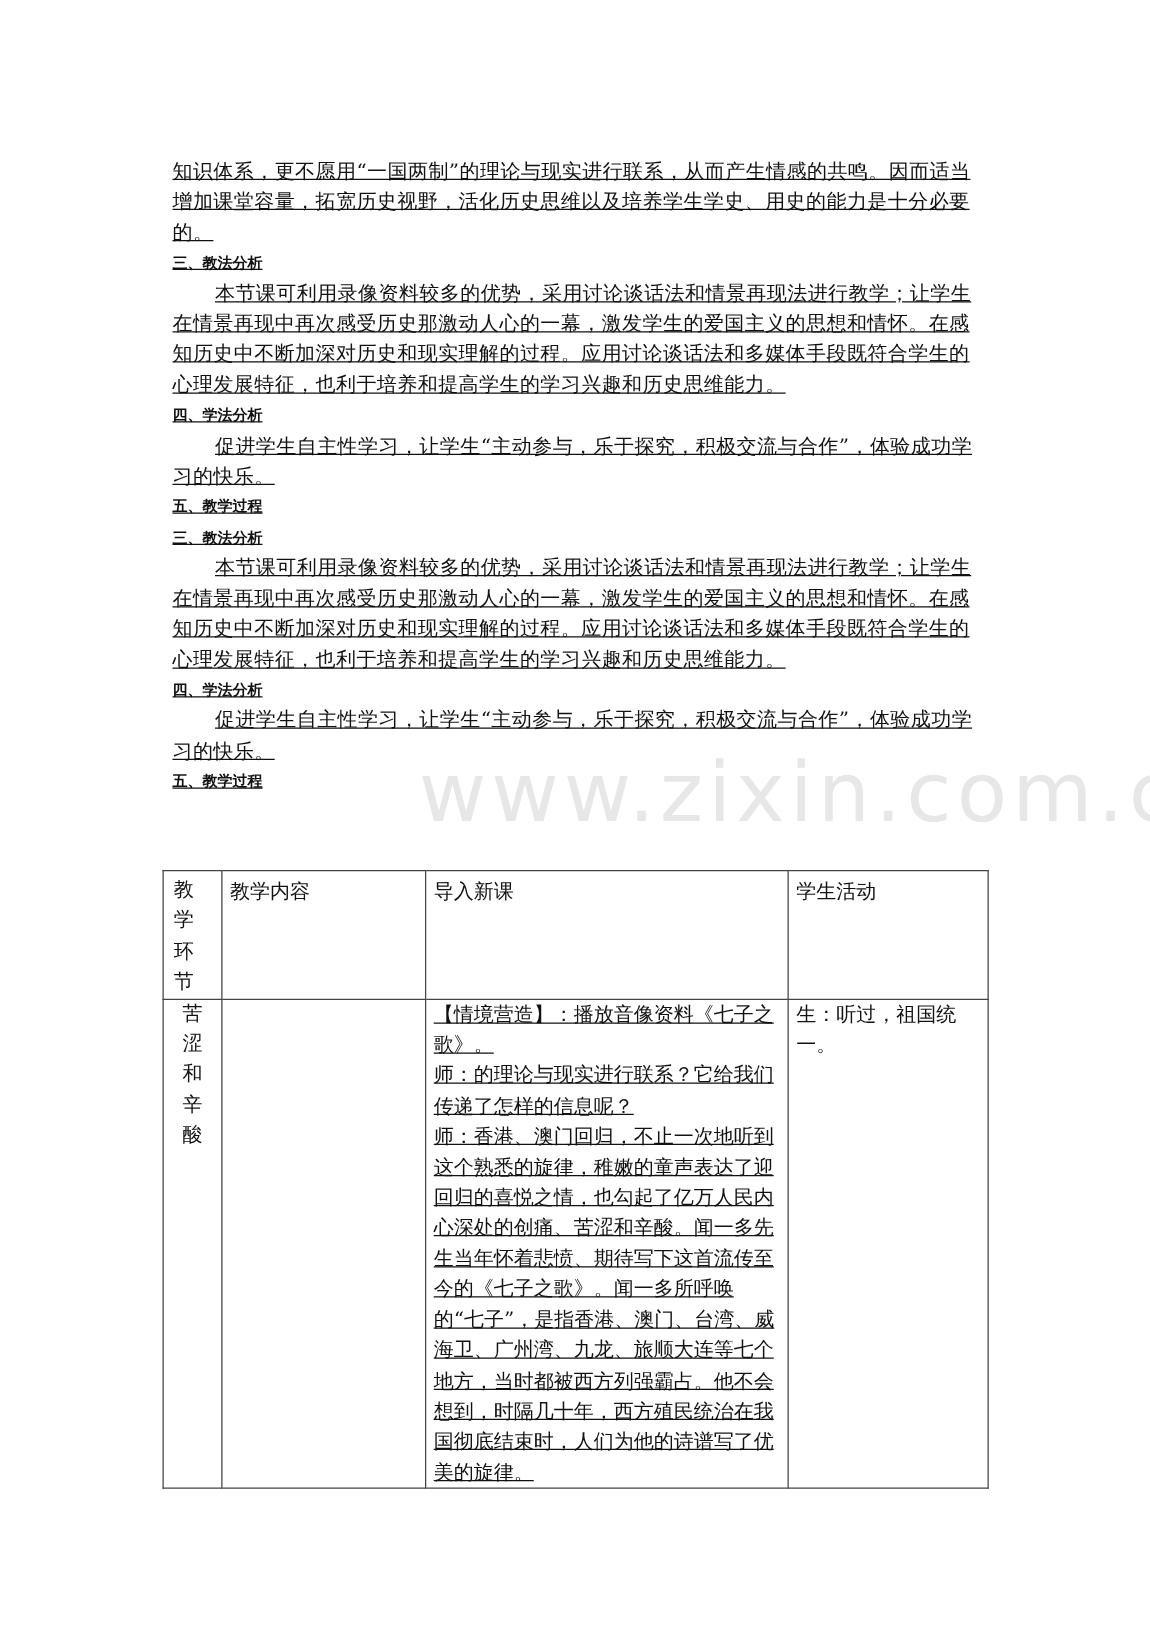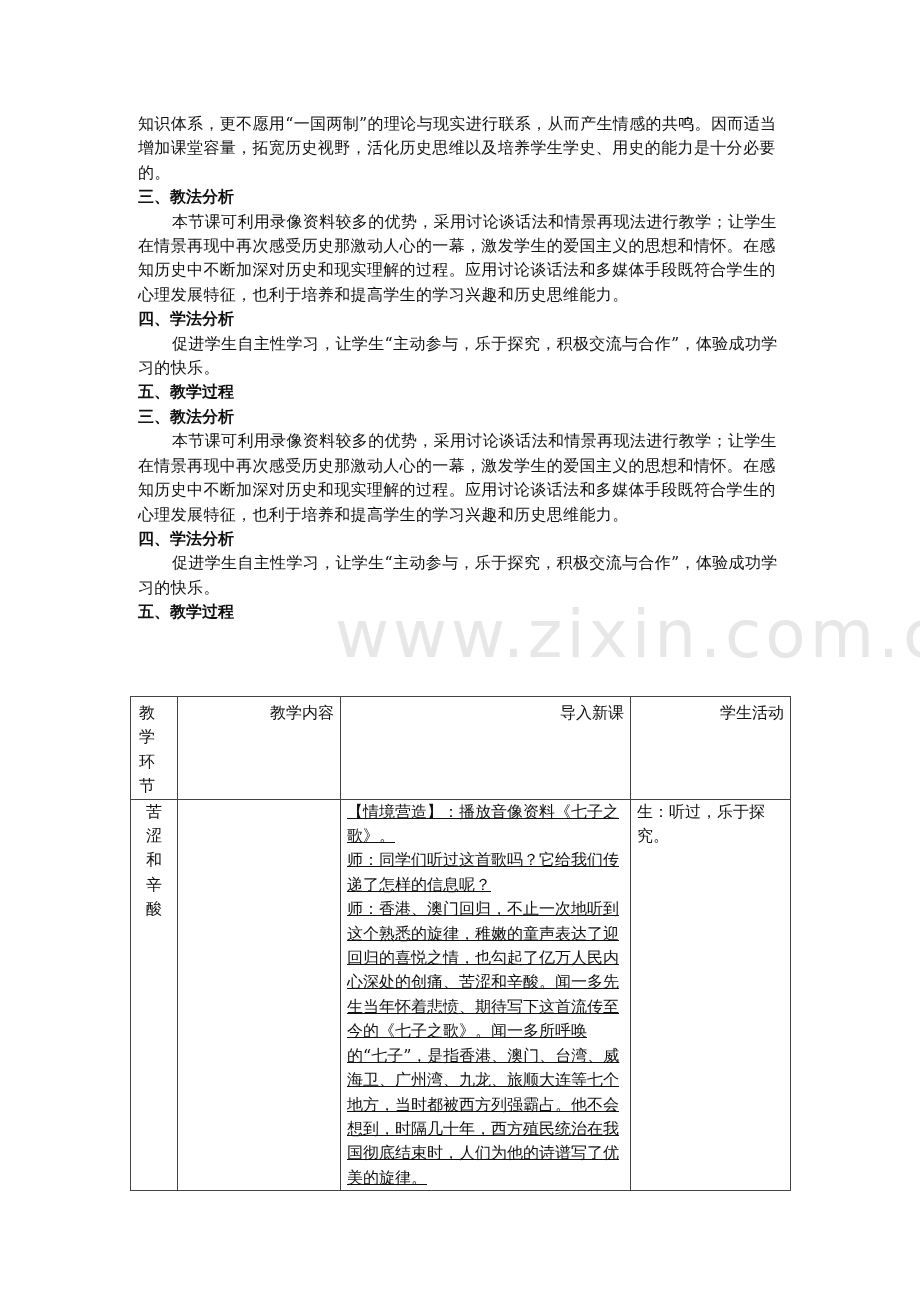--- a/index.html
+++ b/index.html
@@ -1,27 +1,27 @@
 <!DOCTYPE html>
 <html><head>
 <meta charset="utf-8">
 <style>
   html, body { margin:0; padding:0; background:#ffffff; }
   body { width:920px; height:1302px; position:relative; overflow:hidden;
          font-family:"DejaVu Serif","Liberation Serif",serif; color:#111; }
-  .page { position:absolute; left:138px; top:112px; width:650px; }
+  .page { position:absolute; left:138px; top:125px; width:650px;text-decoration:underline; }
   .p { font-size:16px; line-height:24.4px; margin:0; letter-spacing:0.35px; }
   .indent { text-indent:34px; }
   .h { font-family:"DejaVu Sans","Liberation Sans",sans-serif; font-weight:bold;
-       font-size:16px; line-height:24.4px; margin:0; }
+       font-size:12px; line-height:24.4px; margin:0; }
   .watermark { position:absolute; left:335px; top:596px; font-family:"DejaVu Sans","Liberation Sans",sans-serif;
        font-size:66px; color:rgba(170,170,170,0.28); letter-spacing:4px; pointer-events:none; z-index:2; }
   table.plan { position:absolute; left:130px; top:696px; border-collapse:collapse; table-layout:fixed; width:660px; }
   table.plan td, table.plan th { border:1.5px solid #444; vertical-align:top; padding:0 6px; font-size:16px; line-height:24.4px; }
-  table.plan th { font-family:"DejaVu Sans","Liberation Sans",sans-serif; font-weight:normal; text-align:right; height:96px; padding-top:4px; }
+  table.plan th { font-family:"DejaVu Sans","Liberation Sans",sans-serif; font-weight:normal; text-align:left; height:96px; padding-top:4px; }
   .vert { width:1em; margin:0 auto; text-align:left; word-break:break-all; font-family:Liberation Sans, sans-serif; }
   th .vert { margin:0; }
   td.stage { vertical-align:middle; }
   td.teacher { padding:2px 5px 4px 5px;text-decoration:underline; }
   td.student { vertical-align:top; padding-top:50px; }
   .line { display:block; }
 </style>
 </head>
 <body>
 
@@ -59,19 +59,19 @@
     </tr>
   </thead>
   <tbody>
     <tr>
       <td class="stage">
         <div class="vert">苦涩和辛酸</div>
       </td>
       <td></td>
       <td class="teacher">
         <span class="line">【情境营造】：播放音像资料《七子之歌》。</span>
-        <span class="line">师：同学们听过这首歌吗？它给我们传递了怎样的信息呢？</span>
+        <span class="line">师：的理论与现实进行联系？它给我们传递了怎样的信息呢？</span>
         <span class="line">师：香港、澳门回归，不止一次地听到这个熟悉的旋律，稚嫩的童声表达了迎回归的喜悦之情，也勾起了亿万人民内心深处的创痛、苦涩和辛酸。闻一多先生当年怀着悲愤、期待写下这首流传至今的《七子之歌》。闻一多所呼唤的“七子”，是指香港、澳门、台湾、威海卫、广州湾、九龙、旅顺大连等七个地方，当时都被西方列强霸占。他不会想到，时隔几十年，西方殖民统治在我国彻底结束时，人们为他的诗谱写了优美的旋律。</span>
       </td>
-      <td class="student">生：听过，乐于探究。</td>
+      <td class="student">生：听过，祖国统一。</td>
     </tr>
   </tbody>
 </table>
 
 </body></html>

